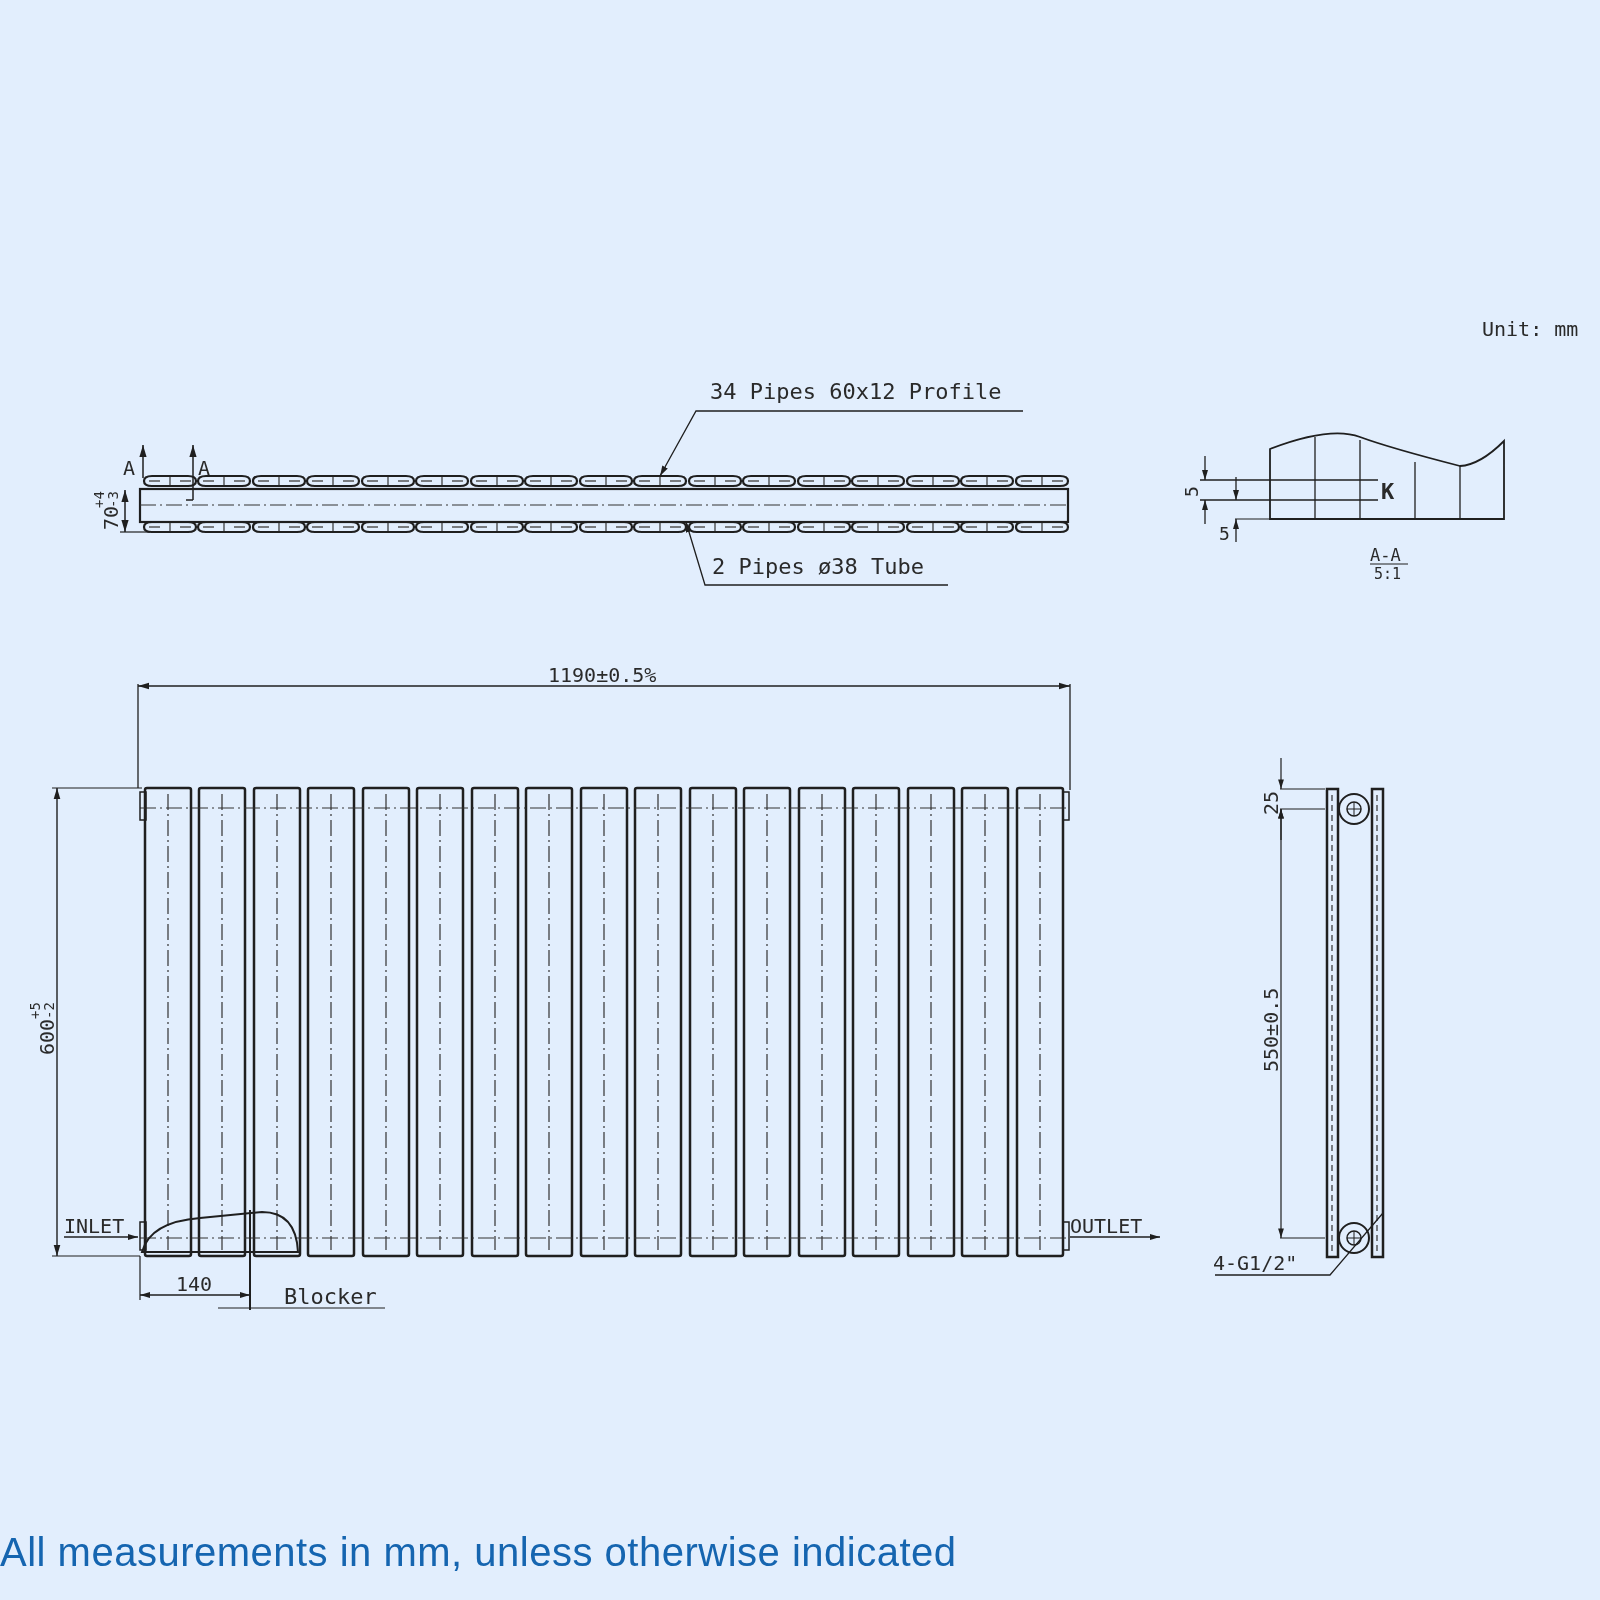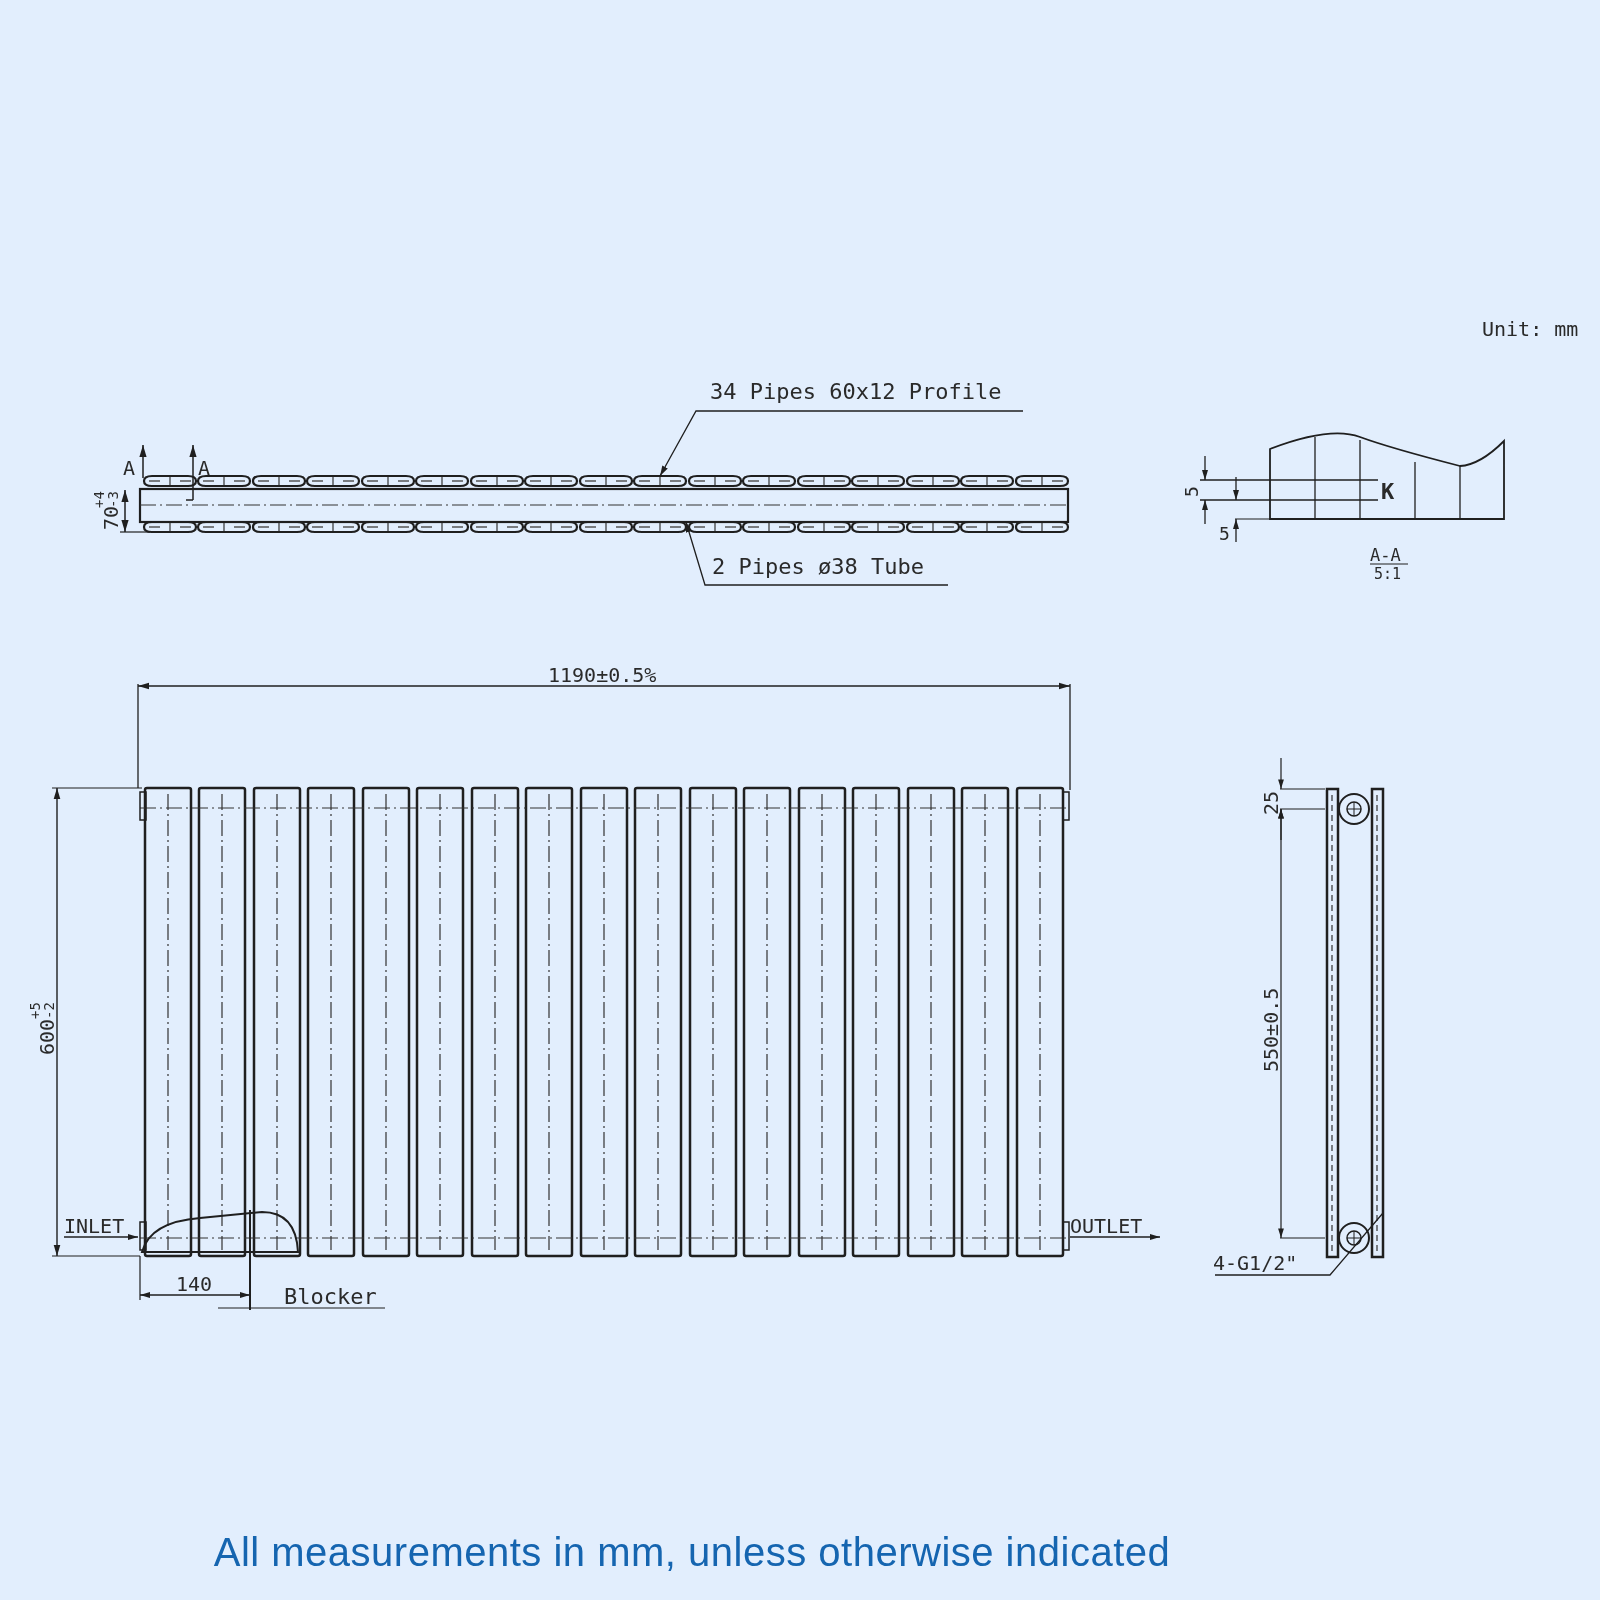--- a/index.html
+++ b/index.html
@@ -2,21 +2,21 @@
 <html><head>
 <meta charset="utf-8">
 <style>
   html, body { margin:0; padding:0; }
   body { width:1600px; height:1600px; background:#e2eefd; position:relative; overflow:hidden;
          font-family:"DejaVu Sans", sans-serif; }
   svg { position:absolute; left:0; top:0; }
   .cad { font-family:"DejaVu Sans Mono", monospace; fill:#2a2a2a; }
   .ln  { stroke:#1f1f1f; fill:none; }
   .cl  { stroke:#333; stroke-dasharray:16 4 2 4; fill:none; stroke-width:1.2; }
-  .footer { position:absolute; left:0; width:1384px; top:1530px; text-align:center;
+  .footer { position:absolute; left:0; width:1384px; top:1530px; 
             font-family:"Liberation Sans", sans-serif; font-size:40px; color:#1565b0; letter-spacing:0.5px; }
 </style>
 </head>
 <body>
 
 <svg width="1600" height="1600" viewBox="0 0 1600 1600">
   <defs>
     <marker id="arr" viewBox="0 0 10 10" refX="10" refY="5" markerWidth="8" markerHeight="8" orient="auto-start-reverse">
       <path d="M0,2 L10,5 L0,8 z" fill="#1f1f1f"></path>
     </marker>

